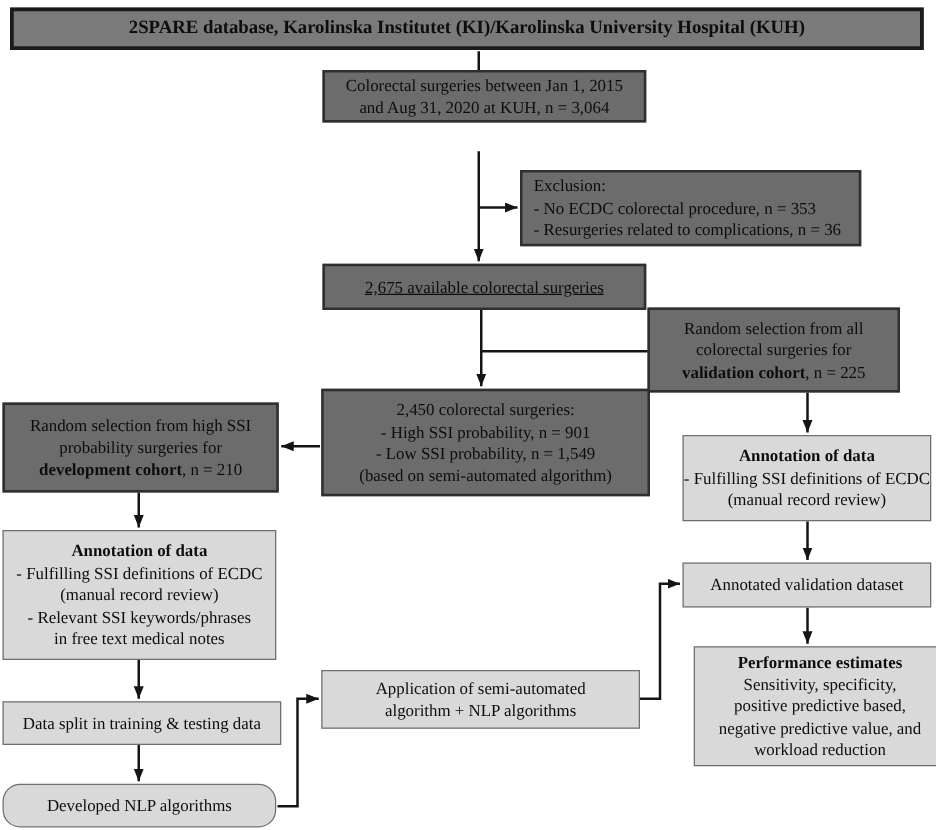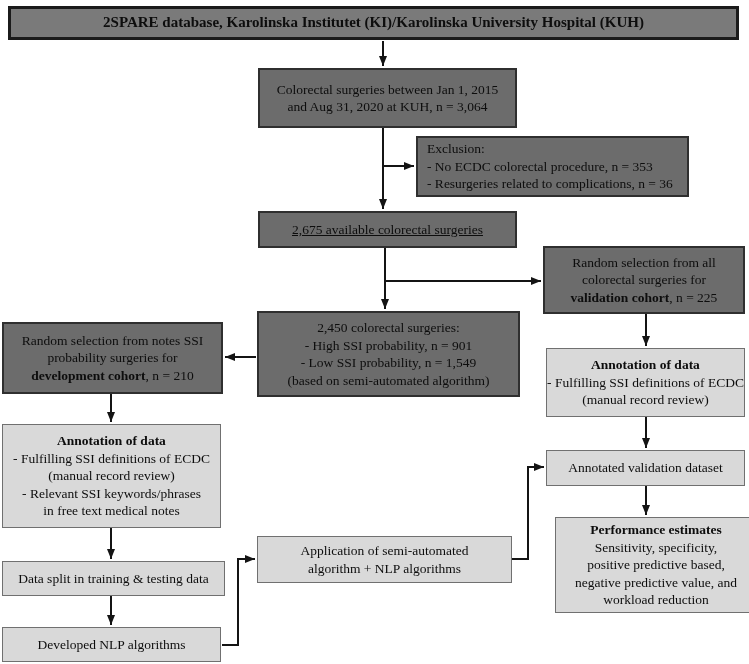--- a/index.html
+++ b/index.html
@@ -54,50 +54,50 @@
     <path d="M111,528 L111,559" marker-end="url(#ah)"></path>
     <path d="M111,596 L111,625" marker-end="url(#ah)"></path>
     <path d="M222,645 L238,645 L238,559 L255,559" marker-end="url(#ah)"></path>
     <path d="M512,559 L528,559 L528,467 L544,467" marker-end="url(#ah)"></path>
   </svg>
 
   <div class="box dark header-box" style="left:8px;top:6px;width:731px;height:34px;">
     <div class="line">2SPARE database, Karolinska Institutet (KI)/Karolinska University Hospital (KUH)</div>
   </div>
 
-  <div class="box dark" style="left:258px;top:68px;width:259px;height:60px;justify-content:center;">
+  <div class="box dark" style="left:258px;top:56px;width:259px;height:42px;justify-content:center;">
     <div class="line">Colorectal surgeries between Jan 1, 2015</div>
     <div class="line">and Aug 31, 2020 at KUH, n = 3,064</div>
   </div>
 
   <div class="box dark align-left" style="left:416px;top:136px;width:273px;height:61px;">
     <div class="line">Exclusion:</div>
     <div class="line">- No ECDC colorectal procedure, n = 353</div>
     <div class="line">- Resurgeries related to complications, n = 36</div>
   </div>
 
   <div class="box dark" style="left:258px;top:211px;width:259px;height:37px;text-decoration:underline;">
     <div class="line">2,675 available colorectal surgeries</div>
   </div>
 
-  <div class="box dark" style="left:543px;top:246px;width:202px;height:68px;">
+  <div class="box dark" style="left:518px;top:246px;width:202px;height:68px;">
     <div class="line">Random selection from all</div>
     <div class="line">colorectal surgeries for</div>
     <div class="line"><span class="bt">validation cohort</span><span>, n = 225</span></div>
   </div>
 
   <div class="box dark" style="left:257px;top:311px;width:263px;height:86px;">
     <div class="line">2,450 colorectal surgeries:</div>
     <div class="line">- High SSI probability, n = 901</div>
     <div class="line">- Low SSI probability, n = 1,549</div>
     <div class="line">(based on semi-automated algorithm)</div>
   </div>
 
   <div class="box dark" style="left:2px;top:322px;width:221px;height:72px;">
-    <div class="line">Random selection from notes SSI</div>
+    <div class="line">Random selection from high SSI</div>
     <div class="line">probability surgeries for</div>
     <div class="line"><span class="bt">development cohort</span><span>, n = 210</span></div>
   </div>
 
   <div class="box light" style="left:546px;top:348px;width:199px;height:69px;">
     <div class="line bt">Annotation of data</div>
     <div class="line">- Fulfilling SSI definitions of ECDC</div>
     <div class="line">(manual record review)</div>
   </div>
 
@@ -118,21 +118,21 @@
     <div class="line">Sensitivity, specificity,</div>
     <div class="line">positive predictive based,</div>
     <div class="line">negative predictive value, and</div>
     <div class="line">workload reduction</div>
   </div>
 
   <div class="box light" style="left:2px;top:561px;width:223px;height:35px;">
     <div class="line">Data split in training &amp; testing data</div>
   </div>
 
-  <div class="box light" style="left:2px;top:627px;width:219px;height:35px;">
+  <div class="box light" style="left:2px;top:627px;width:219px;height:35px;border-radius:14px;">
     <div class="line">Developed NLP algorithms</div>
   </div>
 
   <div class="box light" style="left:257px;top:536px;width:255px;height:47px;">
     <div class="line">Application of semi-automated</div>
     <div class="line">algorithm + NLP algorithms</div>
   </div>
 
 </div>
 

